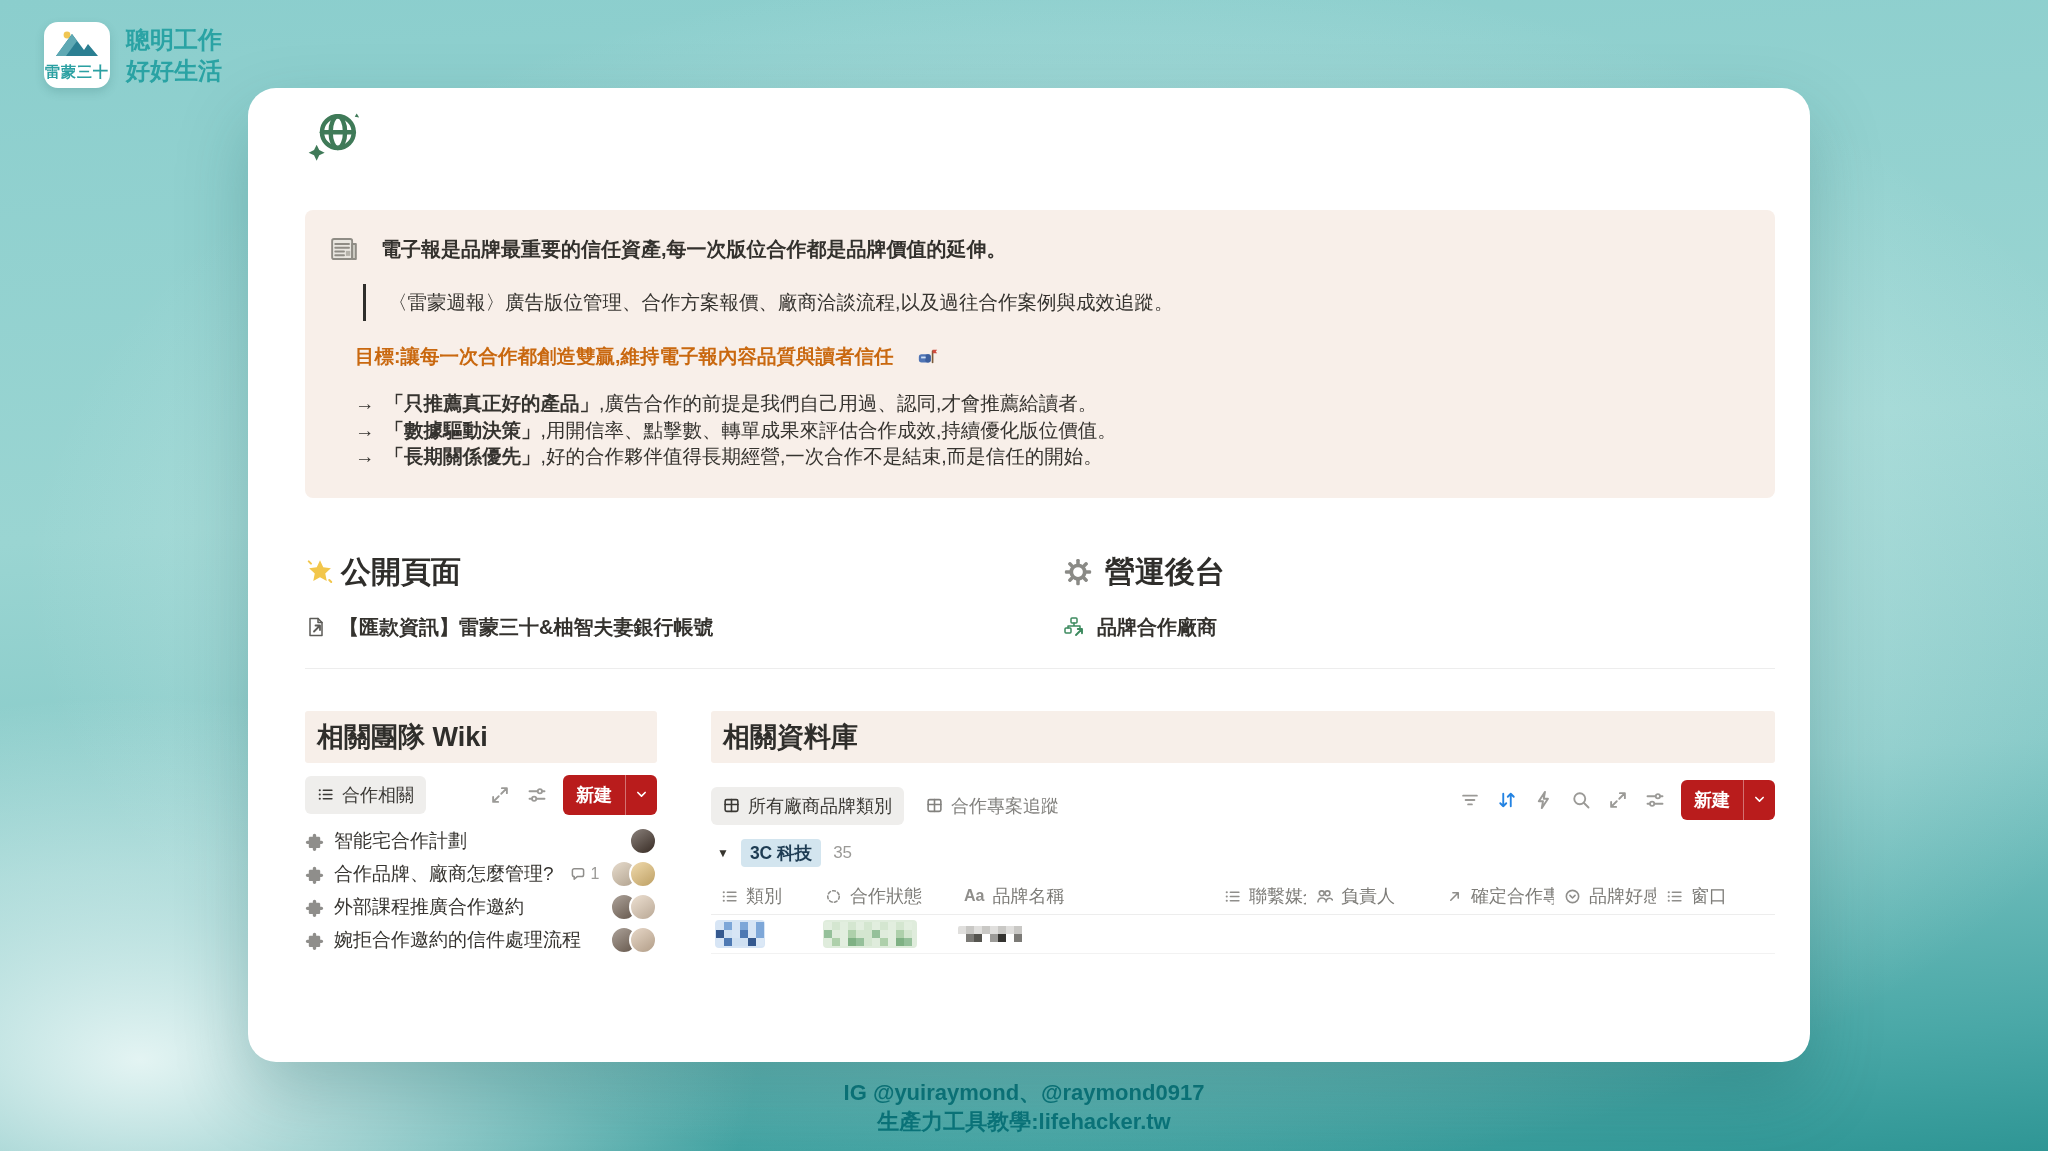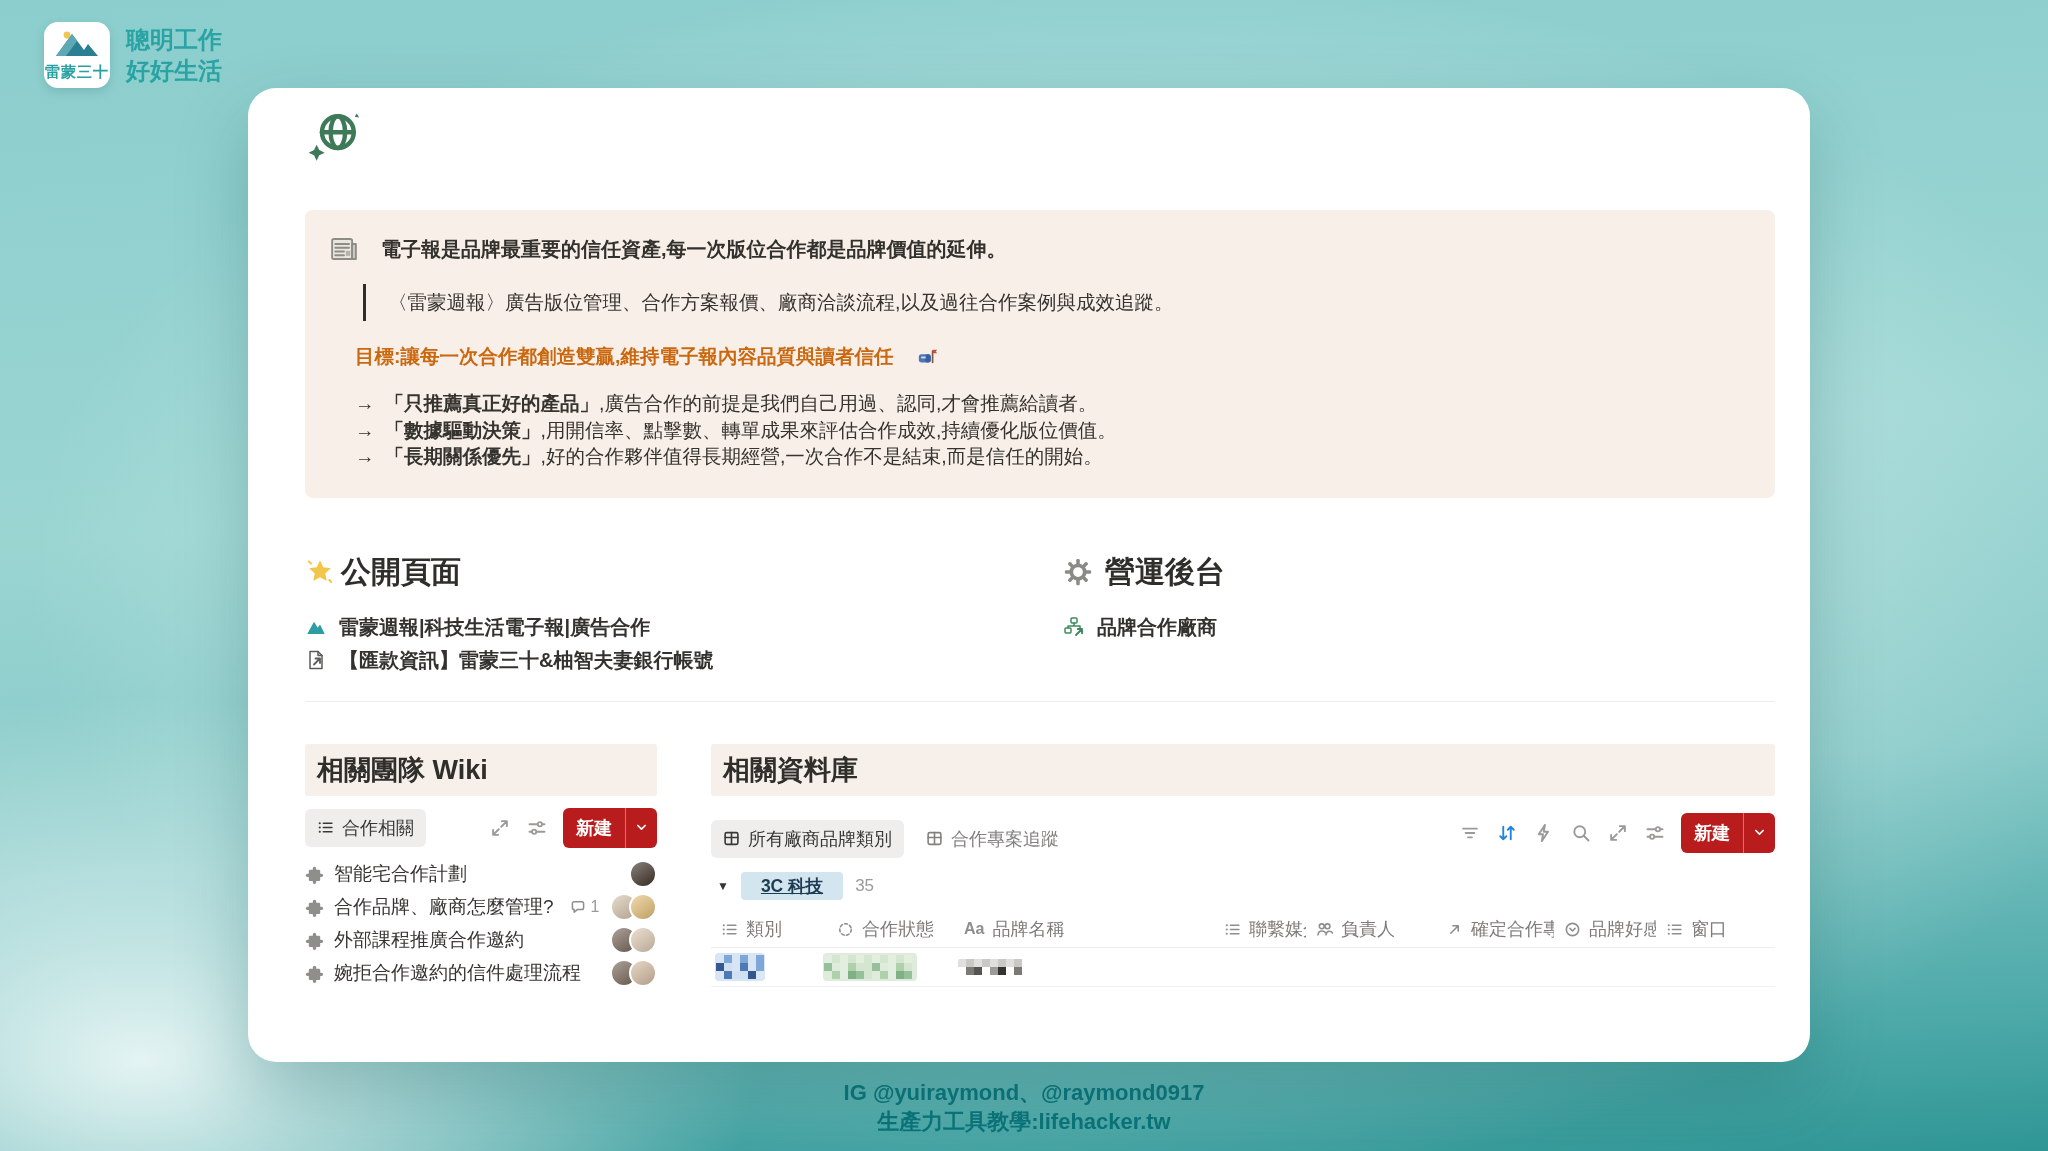--- a/index.html
+++ b/index.html
@@ -64,21 +64,21 @@
   .wiki-comment{display:flex;align-items:center;gap:5px;color:#9b9a97;font-size:16px;margin-left:6px;flex:0 0 auto;}
   .wiki-comment .ic{width:16px;height:16px;}
   .avatar-stack{margin-left:auto;display:flex;flex:0 0 auto;}
   .avatar{width:24px;height:24px;border-radius:50%;border:2px solid #fff;display:block;}
   .avatar + .avatar{margin-left:-9px;}
   
   .db-col{min-width:0;}
   .db-tabs{margin-top:12px;display:flex;align-items:center;gap:10px;}
   .group-row{margin-top:14px;display:flex;align-items:center;gap:12px;padding-left:6px;}
   .group-row .tri{font-size:12px;color:#37352f;cursor:pointer;}
-  .group-tag{background:#d3e5ef;color:#1d3b52;font-size:17.5px;font-weight:600;padding:2px 20px;border-radius:4px;text-decoration:underline;}
+  .group-tag{background:#d3e5ef;color:#1d3b52;font-size:17.5px;font-weight:600;padding:2px 9px;border-radius:4px;}
   .group-count{color:#9b9a97;font-size:17px;}
   .db-table{position:relative;margin-top:12px;overflow:hidden;}
   .db-head{position:relative;height:35px;border-bottom:1px solid rgba(0,0,0,.07);}
   .db-hcell{position:absolute;top:0;height:35px;display:flex;align-items:center;gap:8px;color:#7d7c78;font-size:18px;white-space:nowrap;overflow:hidden;padding-left:10px;box-sizing:border-box;cursor:pointer;}
   .db-hcell .ic{width:17px;height:17px;flex:0 0 auto;color:#8f8e8b;}
   .db-hcell .aa{font-size:16px;font-weight:600;color:#8f8e8b;}
   .db-row{position:relative;height:38px;border-bottom:1px solid rgba(0,0,0,.05);}
   .db-cell{position:absolute;top:0;height:38px;display:flex;align-items:center;gap:6px;}
   .mosaic{display:flex;flex-wrap:wrap;overflow:hidden;border-radius:4px;align-content:center;}
   .mosaic.tag{height:26px;padding:1px;}
@@ -274,26 +274,20 @@
         <div>
           <div class="h2">
             <svg class="ic">
                 <use href="#ic-star"></use>
               </svg>
             <span>公開頁面</span>
           </div>
           <div class="link-list">
             <div class="link-row">
               <svg class="ic">
-                  <use href="#ic-mountain"></use>
-                </svg>
-              <span>雷蒙週報|科技生活電子報|廣告合作</span>
-            </div>
-            <div class="link-row">
-              <svg class="ic">
                   <use href="#ic-pagelink"></use>
                 </svg>
               <span>【匯款資訊】雷蒙三十&amp;柚智夫妻銀行帳號</span>
             </div>
           </div>
         </div>
         <div>
           <div class="h2">
             <svg class="ic">
                 <use href="#ic-gear"></use>
@@ -448,21 +442,21 @@
           </div>
 
           <div class="db-table">
             <div class="db-head" id="db-head">
                 <div class="db-hcell" style="left: 0px; width: 108px;">
                   <svg class="ic">
                     <use href="#ic-list"></use>
                   </svg>
                   <span>類別</span>
                 </div>
-                <div class="db-hcell" style="left: 116px; width: 135px; gap: 8px;">
+                <div class="db-hcell" style="left: 104px; width: 135px; gap: 8px;">
                   <svg class="ic">
                     <use href="#ic-status"></use>
                   </svg>
                   <span>合作狀態</span>
                 </div>
                 <div class="db-hcell" style="left: 243px; width: 260px; text-align: center;">
                   <span class="aa">Aa</span>
                   <span>品牌名稱</span>
                 </div>
                 <div class="db-hcell" style="left: 503px; width: 92px;">

